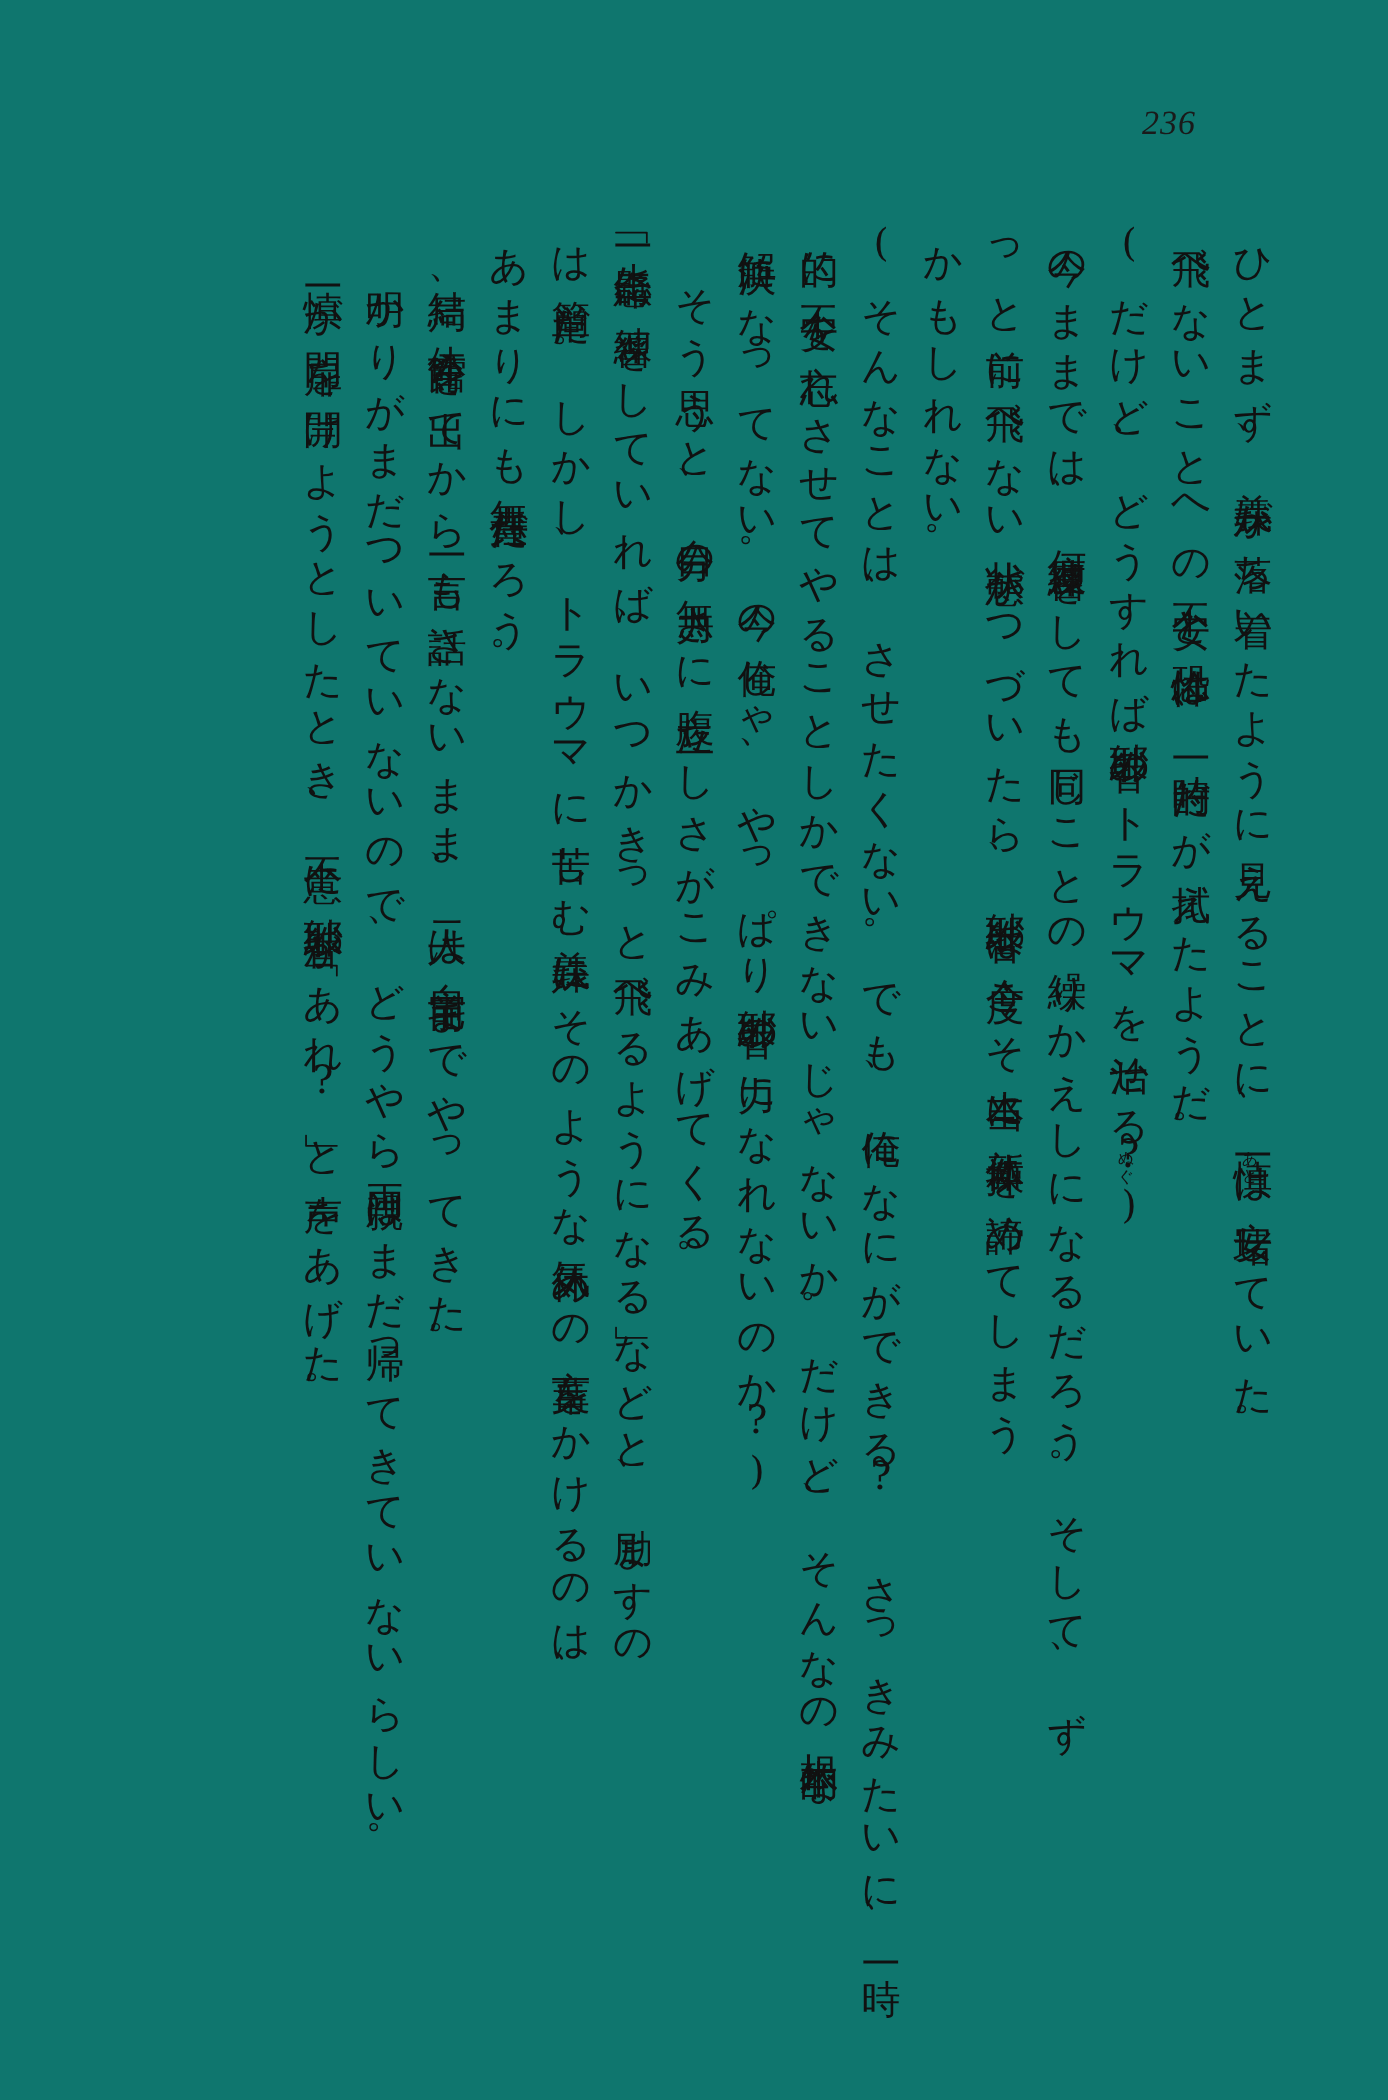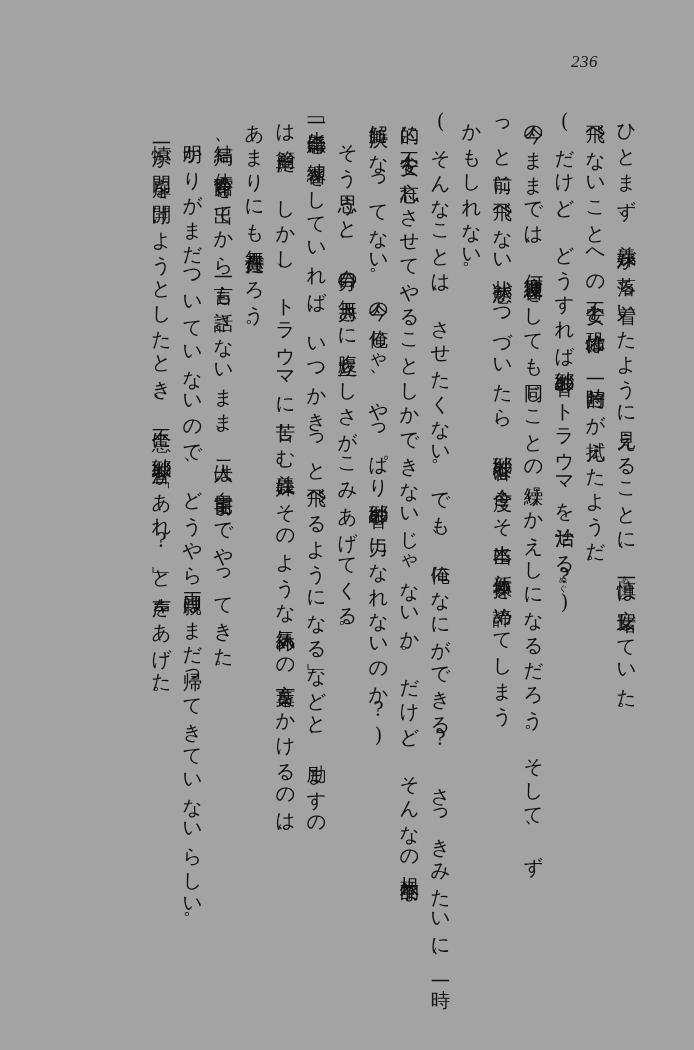--- a/index.html
+++ b/index.html
@@ -13,21 +13,21 @@
     font-family: "Liberation Serif", "DejaVu Serif", serif;
     color: #111111;
     position: relative;
     overflow: hidden;
   }
   .page {
     position: absolute;
     inset: 0;
     width: 694px;
     height: 1050px;
-    background: #a3a3a3;
+    background: #0f766e;
   }
   .page-number {
     position: absolute;
     top: 52px;
     right: 96px;
     font-family: "Liberation Serif", "DejaVu Serif", serif;
     font-style: italic;
     font-size: 17px;
     color: #1a1a1a;
     letter-spacing: 0.5px;

